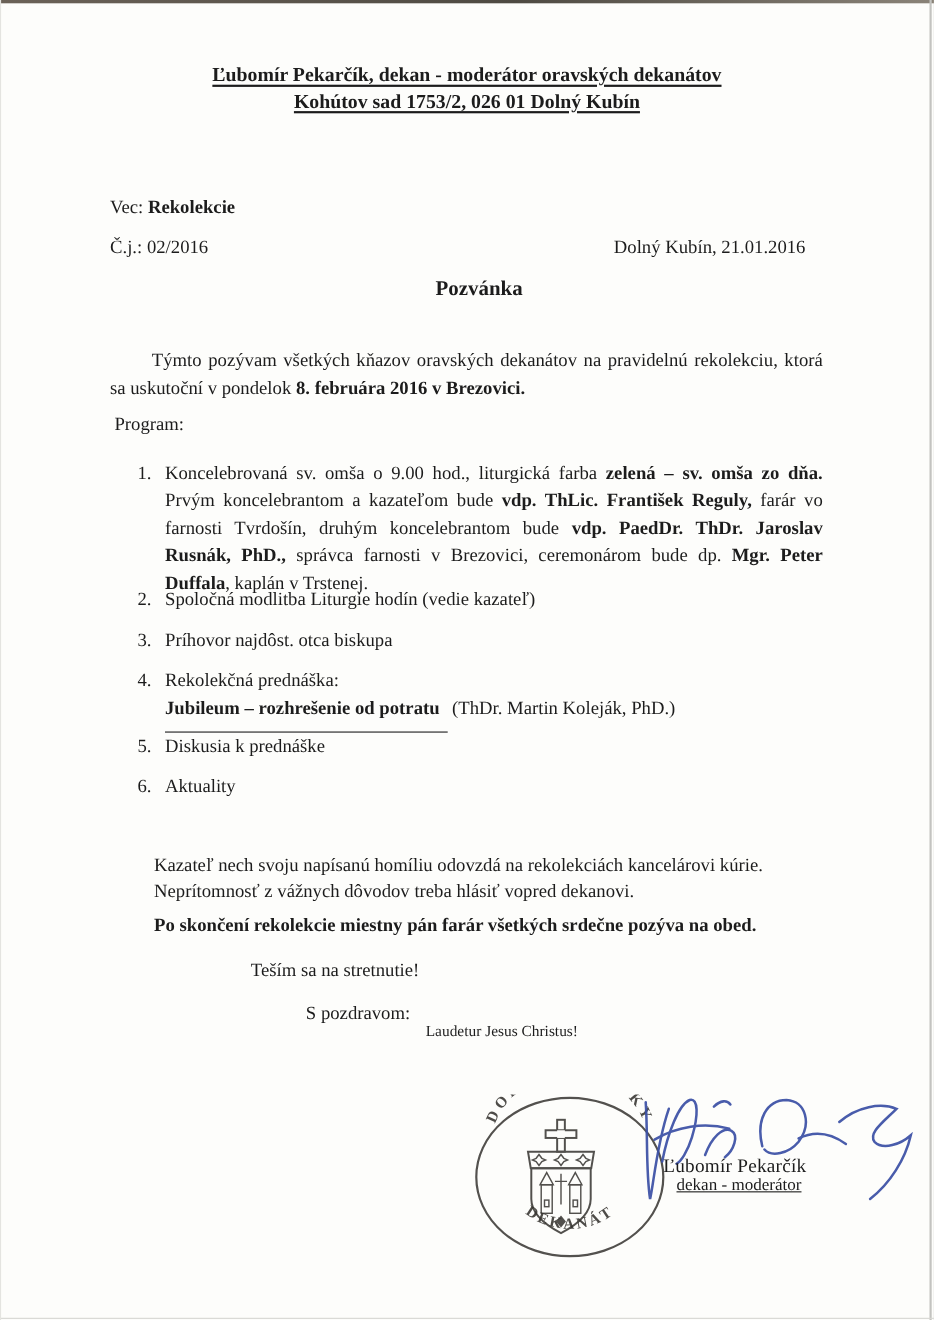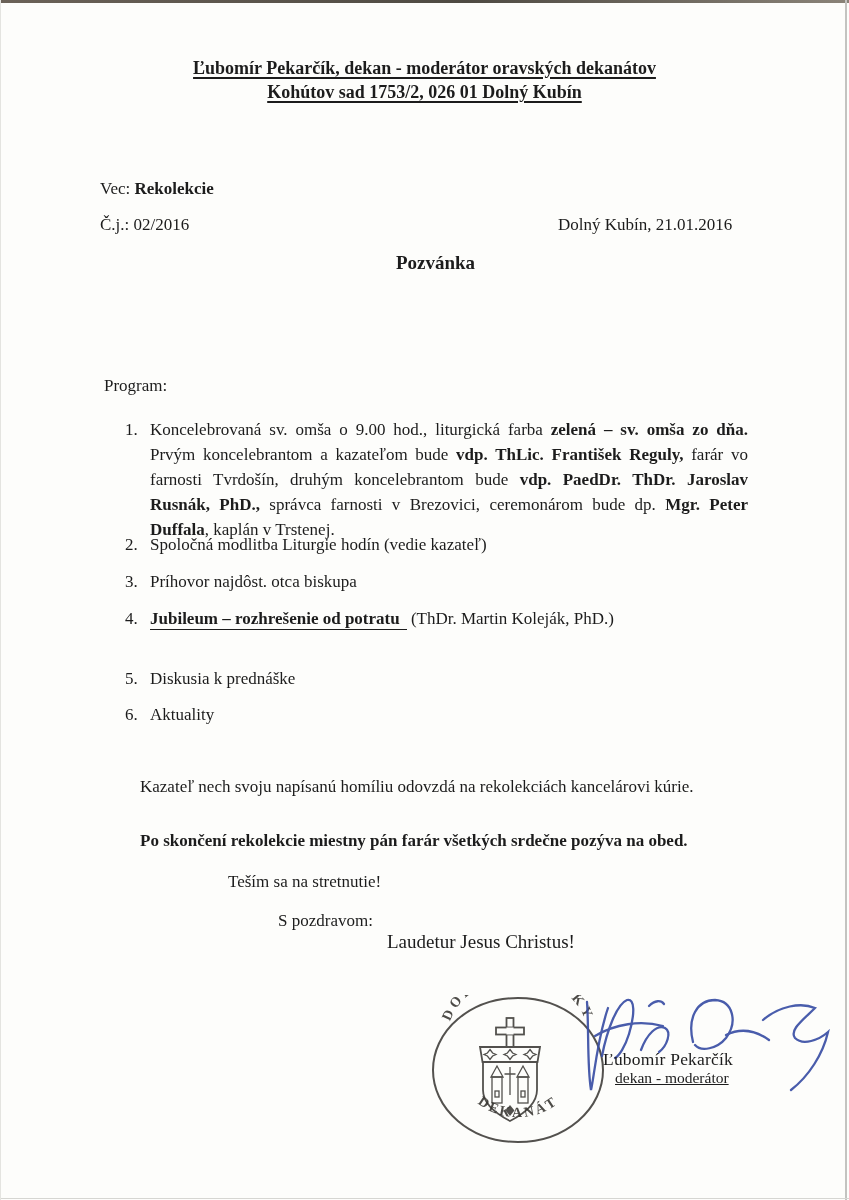--- a/index.html
+++ b/index.html
@@ -46,28 +46,28 @@
   .pitem .just{text-align:justify;}
   .i1{top:417px;}
   .i2{top:532px;}
   .i3{top:569px;}
   .i4{top:606px;}
   .i5{top:666px;}
   .i6{top:702px;}
   .lecture-title{
     font-weight:bold;
     border-bottom:1.8px solid #1c1c1c;
-    padding-right:7px;padding-bottom:1px;
+    padding-right:7px;padding-bottom:12px;
   }
 
   .note{top:776px;left:140px;width:612px;font-size:17px;line-height:22.5px;margin:0;}
   .invite{top:831px;left:140px;font-size:17px;font-weight:bold;}
   .close1{top:872px;left:228px;font-size:17px;}
   .close2{top:911px;left:278px;font-size:17px;}
-  .close3{top:931px;left:387px;font-size:19px;}
+  .close3{top:931px;left:387px;font-size:14px;}
 
   .stamp-svg{top:995px;left:430px;}
   .sig-svg{top:990px;left:545px;}
   .sig-name{top:1049px;left:603px;font-size:17.5px;letter-spacing:.2px;}
   .sig-role{top:1069px;left:615px;font-size:15.5px;text-decoration:underline;}
 
   .stamp-text{font-family:"Liberation Serif","DejaVu Serif",serif;font-weight:bold;}
 </style>
 </head>
 <body>
@@ -84,20 +84,21 @@
     <div class="lh-line">Kohútov sad 1753/2, 026 01  Dolný Kubín</div>
   </header>
 
   <div class="abs subject"><span>Vec: </span><b>Rekolekcie</b></div>
 
   <div class="abs refrow-ref">Č.j.: 02/2016</div>
   <div class="abs refrow-date">Dolný Kubín, 21.01.2016</div>
 
   <h1 class="abs doc-title">Pozvánka</h1>
 
+  <p class="abs intro"><span>Týmto pozývam všetkých kňazov oravských dekanátov na pravidelnú rekolekciu, ktorá sa uskutoční v pondelok </span><b>8. februára 2016 v Brezovici.</b></p>
 
   <div class="abs program-label">Program:</div>
 
   <div class="abs pitem i1">
     <span class="num">1.</span>
     <div class="ptext just"><span>Koncelebrovaná sv. omša o 9.00 hod., liturgická farba </span><b>zelená – sv. omša zo dňa.</b><span> Prvým koncelebrantom a kazateľom bude </span><b>vdp. ThLic. František Reguly,</b><span> farár vo farnosti Tvrdošín, druhým koncelebrantom bude </span><b>vdp. PaedDr. ThDr. Jaroslav Rusnák, PhD.,</b><span> správca farnosti v Brezovici, ceremonárom bude dp. </span><b>Mgr. Peter Duffala</b><span>, kaplán v Trstenej.</span></div>
   </div>
 
   <div class="abs pitem i2">
     <span class="num">2.</span>
@@ -105,36 +106,38 @@
   </div>
 
   <div class="abs pitem i3">
     <span class="num">3.</span>
     <div class="ptext">Príhovor najdôst. otca biskupa</div>
   </div>
 
   <div class="abs pitem i4">
     <span class="num">4.</span>
     <div class="ptext">
+      <div>Rekolekčná prednáška:</div>
       <div><span class="lecture-title">Jubileum – rozhrešenie od potratu</span><span> (ThDr. Martin Koleják, PhD.)</span></div>
     </div>
   </div>
 
   <div class="abs pitem i5">
     <span class="num">5.</span>
     <div class="ptext">Diskusia k prednáške</div>
   </div>
 
   <div class="abs pitem i6">
     <span class="num">6.</span>
     <div class="ptext">Aktuality</div>
   </div>
 
   <p class="abs note">
     <span>Kazateľ nech svoju napísanú homíliu odovzdá na rekolekciách kancelárovi kúrie.</span><br>
+    <span>Neprítomnosť z vážnych dôvodov treba hlásiť vopred dekanovi.</span>
   </p>
 
   <div class="abs invite">Po skončení rekolekcie miestny pán farár všetkých srdečne pozýva na obed.</div>
 
   <div class="abs close1">Teším sa na stretnutie!</div>
   <div class="abs close2">S pozdravom:</div>
   <div class="abs close3">Laudetur Jesus Christus!</div>
 
   <svg class="abs stamp-svg" width="180" height="155" viewBox="0 0 180 155">
     <g stroke="#35332f" fill="none" stroke-width="2" opacity="0.85">

